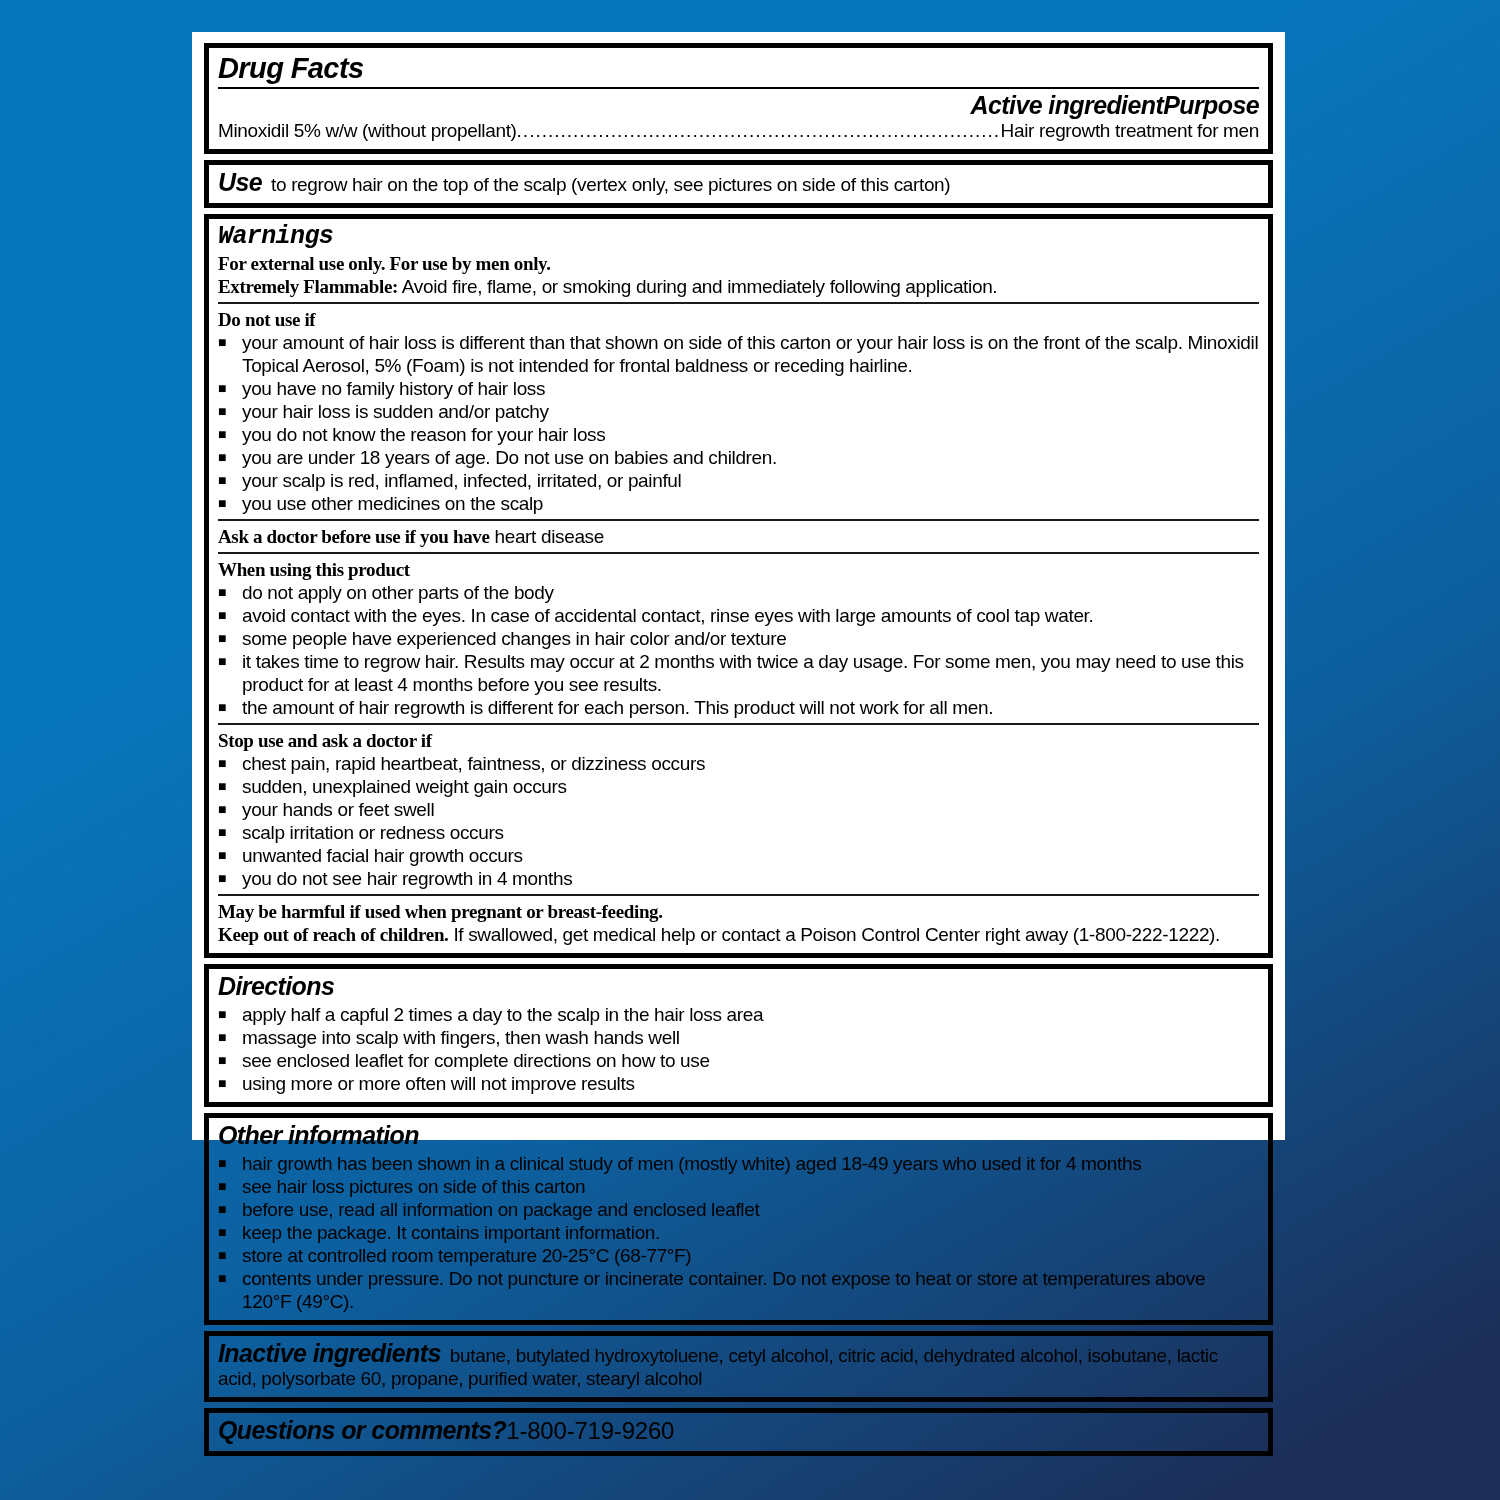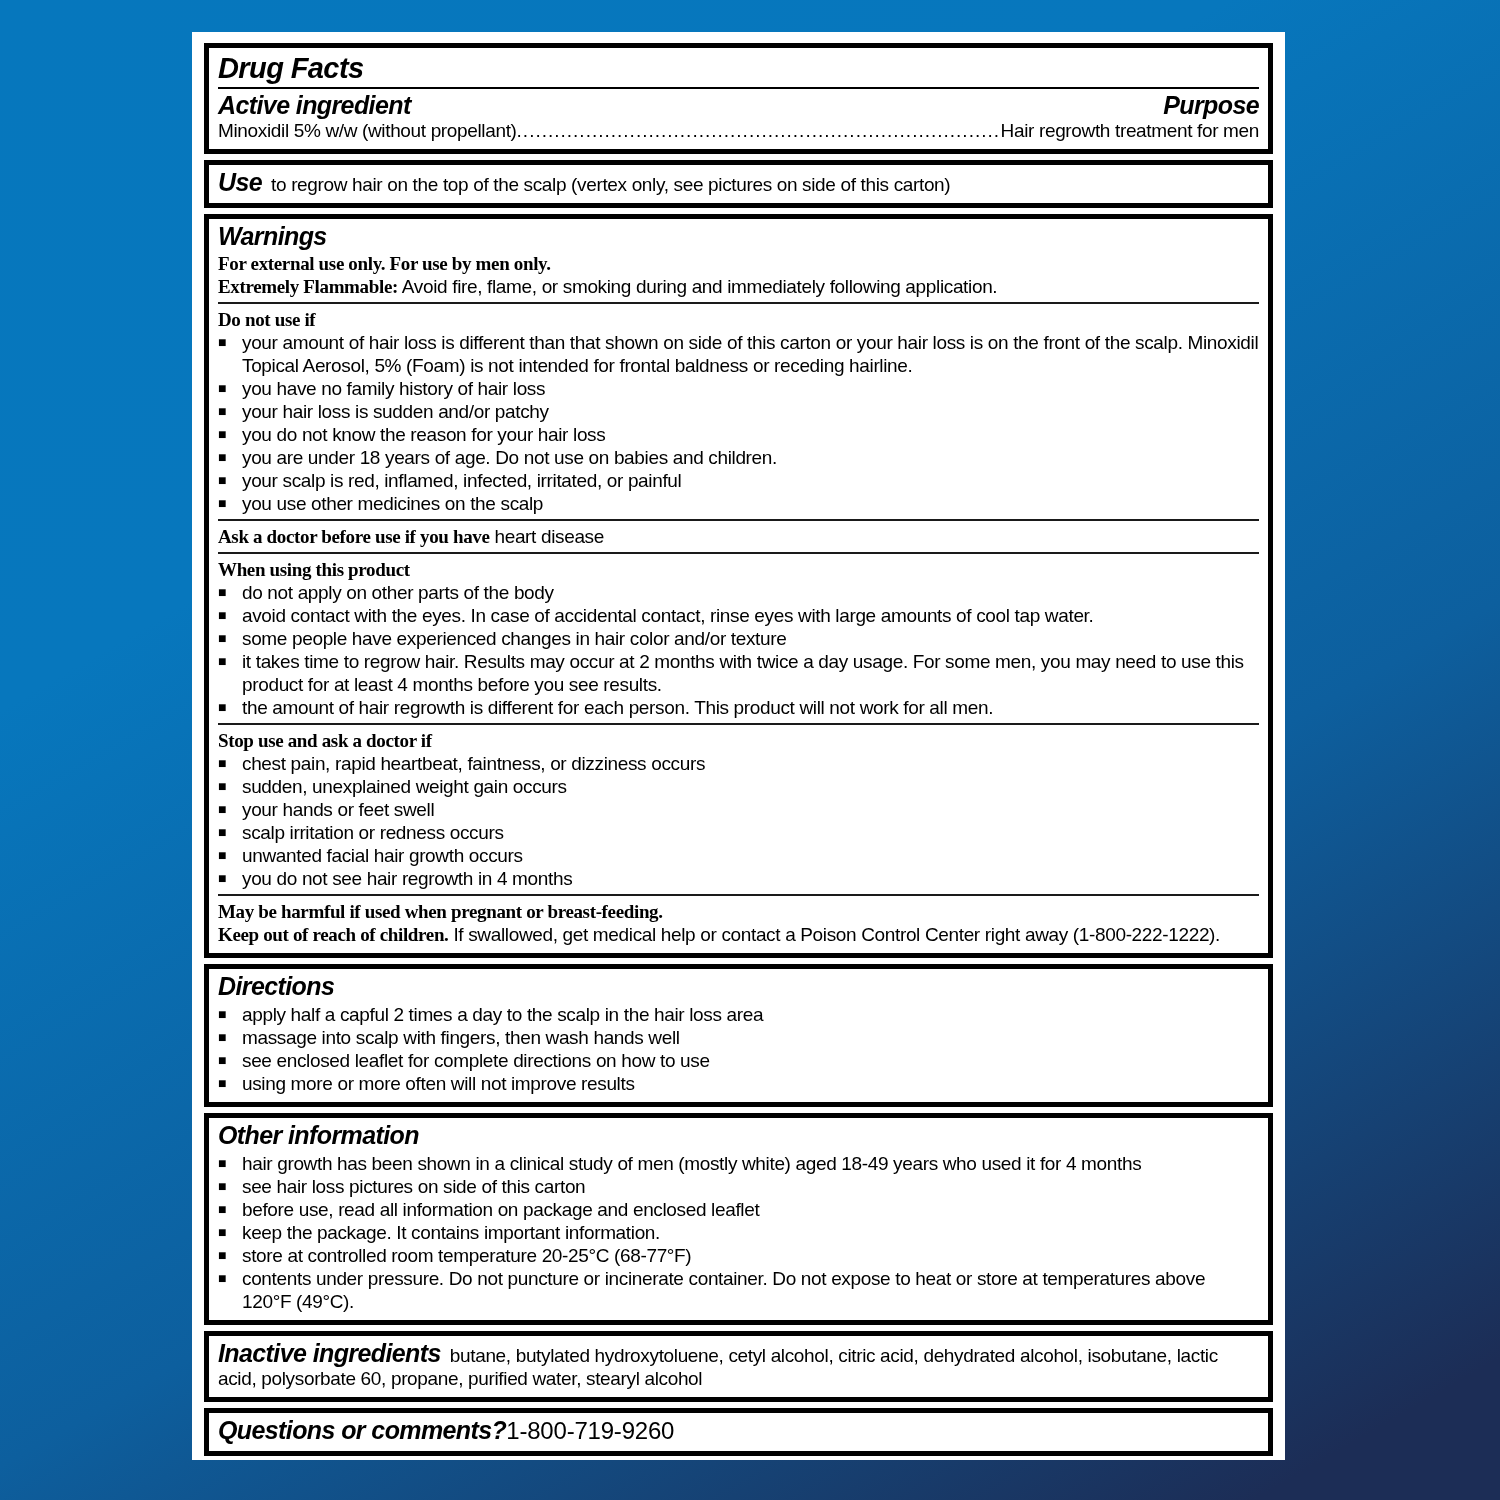--- a/index.html
+++ b/index.html
@@ -3,46 +3,46 @@
 <meta charset="utf-8">
 <style>
   html,body{margin:0;padding:0;}
   body{
     width:1500px;height:1500px;overflow:hidden;position:relative;
     background:linear-gradient(150deg,#0677bd 0%,#0777bd 30%,#0d5f9e 62%,#1c2d56 94%);
     font-family:"Liberation Sans","DejaVu Sans",sans-serif;
     color:#000;
   }
   .panel{
-    position:absolute;left:192px;top:32px;width:1093px;height:1428px;
+    position:absolute;left:192px;top:32px;width:1093px;height:1108px;
     background:#ffffff;box-sizing:border-box;padding:11px 12px 8px;
   }
   .box{
     border:5px solid #000;
     padding:4px 9px 7px;
     margin-bottom:6px;
     font-size:19px;line-height:23px;letter-spacing:-0.35px;
   }
   .title{
     font-size:29px;line-height:32px;font-style:italic;font-weight:bold;letter-spacing:-0.6px;
   }
   .h2{
     font-size:25px;line-height:27px;font-style:italic;font-weight:bold;letter-spacing:-0.6px;
   }
   .h3{font-weight:bold;font-family:Liberation Serif, serif;}
   .rule{border-top:2px solid #1a1a1a;margin:4px 0 4px;}
   .rule-title{border-top:2px solid #000;margin:3px 0 3px;}
-  .spread{display:flex;justify-content:space-between;align-items:baseline;}
+  .spread{display:flex;justify-content:flex-end;align-items:baseline;}
   .leader{display:flex;align-items:center;}
   .leader .dots{flex:1;min-width:0;overflow:hidden;white-space:nowrap;letter-spacing:1px;}
   .li{position:relative;padding-left:24px;}
   .li::before{content:"■";position:absolute;left:0;top:2px;font-size:14px;line-height:19px;}
   .inline-h .h2{margin-right:9px;}
   .phone{font-weight:normal;font-size:24px;letter-spacing:-0.2px;}
-  .warn-head{margin-bottom:2px;}
+  .warn-head{margin-bottom:2px;font-family:Liberation Mono, monospace;}
   .dir-head{margin-bottom:3px;}
 </style>
 </head>
 <body>
 
 <div class="panel">
 
   <section class="box">
     <div class="title">Drug Facts</div>
     <div class="rule-title"></div>

